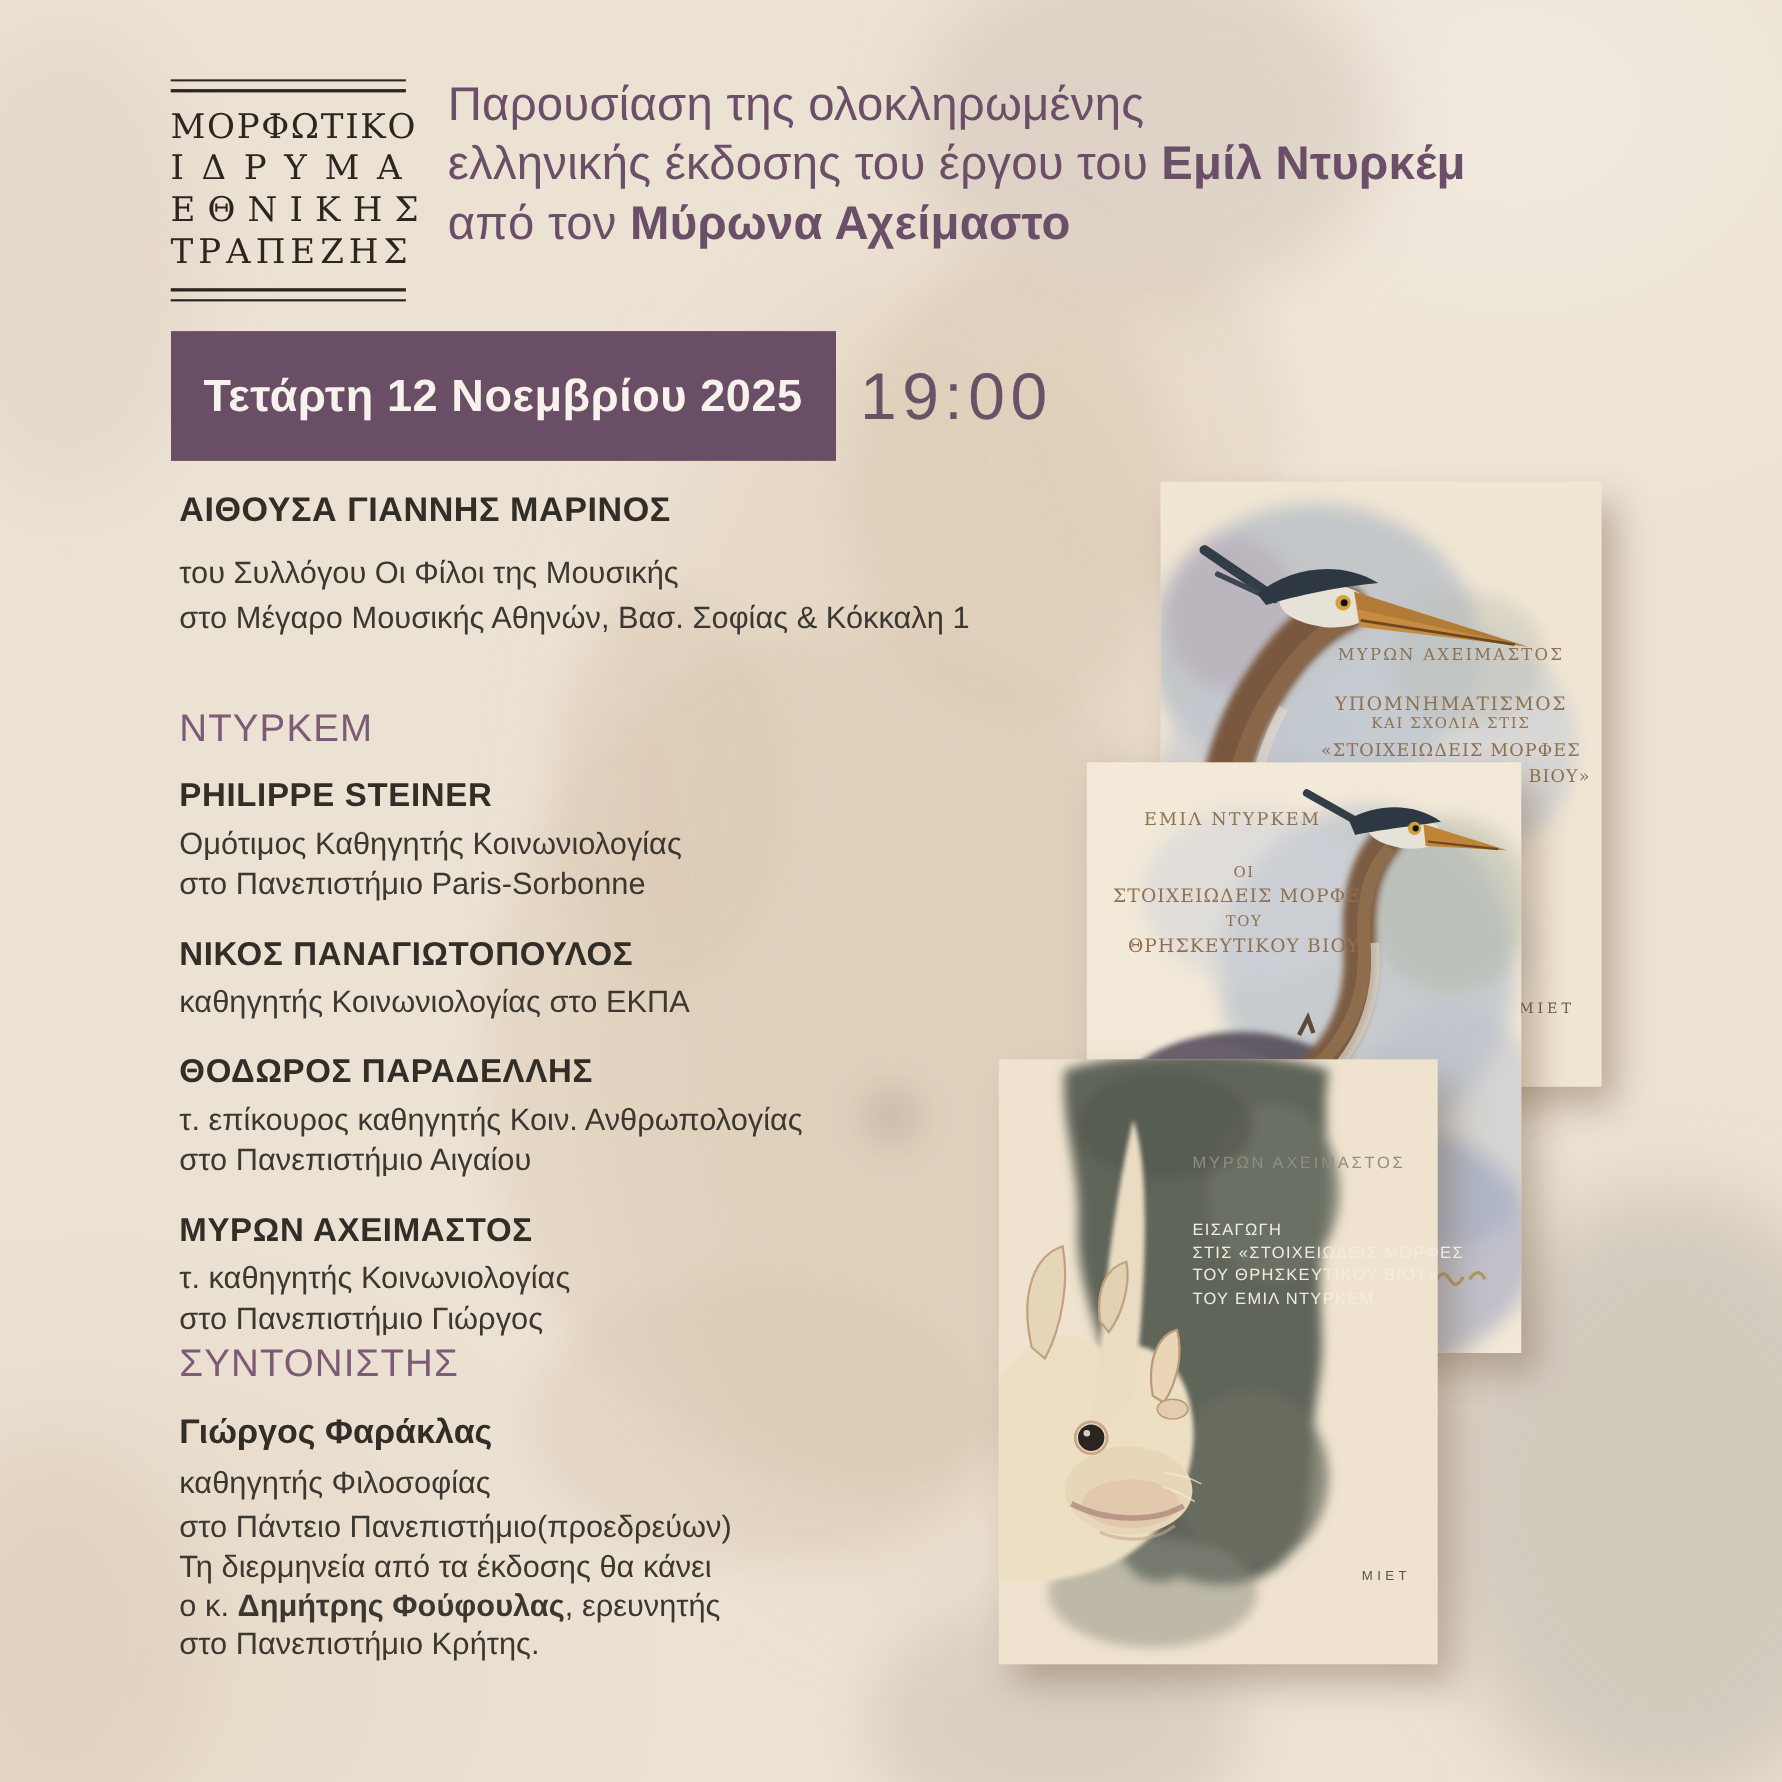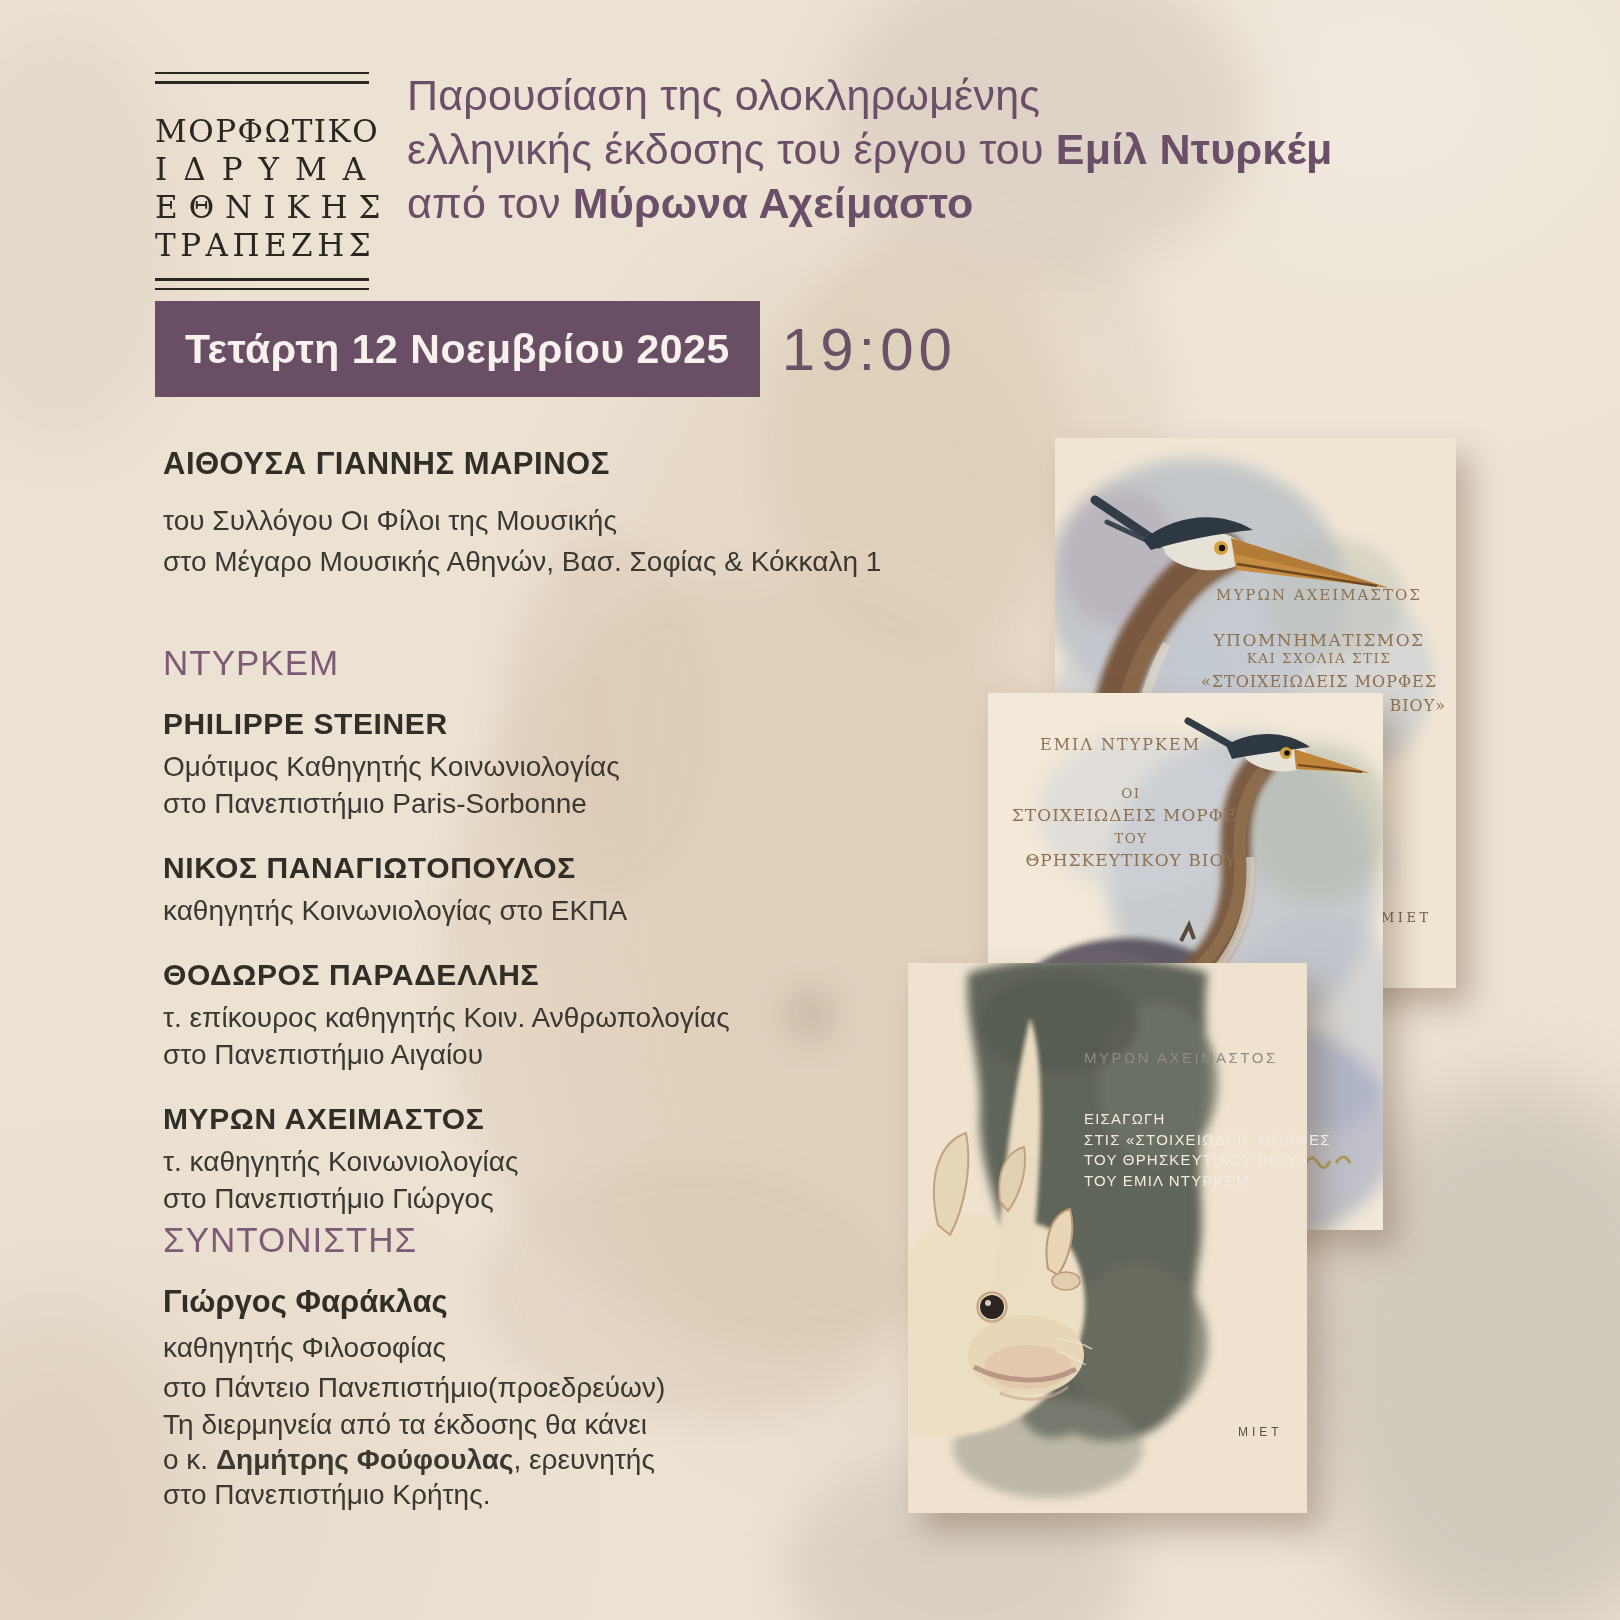--- a/index.html
+++ b/index.html
@@ -7,29 +7,29 @@
   .poster{position:relative;width:1620px;height:1620px;overflow:hidden;
     background:
       radial-gradient(900px 700px at 85% 6%, #f2eadf 0%, rgba(242,234,223,0) 60%),
       radial-gradient(1000px 800px at 6% 94%, #e6dac8 0%, rgba(230,218,200,0) 55%),
       #ece2d4;}
   .wash{position:absolute;border-radius:50%;pointer-events:none;}
   
   .logo{position:absolute;left:155px;top:72px;width:214px;color:#2b2620;font-family:"DejaVu Serif","Liberation Serif",serif;}
   .double-rule{height:7px;border-top:2px solid #2b2620;border-bottom:3px solid #2b2620;}
   .double-rule.bottom{border-top:3px solid #2b2620;border-bottom:2px solid #2b2620;}
-  .logo-lines{padding:28px 0 14px 0;}
+  .logo-lines{padding:12px 0 14px 0;}
   .logo-line{font-size:31px;line-height:38px;white-space:nowrap;}
   .lg1{letter-spacing:1.5px;} .lg2{letter-spacing:16px;} .lg3{letter-spacing:11px;} .lg4{letter-spacing:4.5px;}
   
   .title{position:absolute;left:407px;top:68px;color:#6b4f68;font-size:43px;line-height:54px;letter-spacing:.2px;}
   .title .bold{font-weight:bold;}
   
   .date-row{position:absolute;left:155px;top:301px;display:flex;align-items:center;}
-  .date-banner{background:#6a4e66;color:#f7f2ec;font-weight:bold;font-size:41px;height:86px;line-height:86px;padding:5px 30px;letter-spacing:.5px;white-space:nowrap;}
+  .date-banner{background:#6a4e66;color:#f7f2ec;font-weight:bold;font-size:41px;height:86px;line-height:86px;padding:16px 30px;letter-spacing:.5px;white-space:nowrap;}
   .time{color:#6b5168;font-size:60px;font-weight:300;letter-spacing:5px;margin-left:22px;}
   
   .venue{position:absolute;left:163px;top:446px;color:#3b3731;}
   .venue-name{font-weight:bold;font-size:31px;color:#312d27;letter-spacing:.5px;margin-bottom:18px;}
   .venue-line{font-size:28px;line-height:41px;}
   .section-heading{color:#7d5a75;font-size:35px;letter-spacing:1px;margin-bottom:24px;}
   .speakers{position:absolute;left:163px;top:643px;}
   .speaker{margin-bottom:29px;}
   .speaker-name{font-weight:bold;font-size:30px;color:#312d27;letter-spacing:.6px;margin-bottom:7px;}
   .speaker-role{font-size:28px;line-height:37px;color:#3b3731;}

